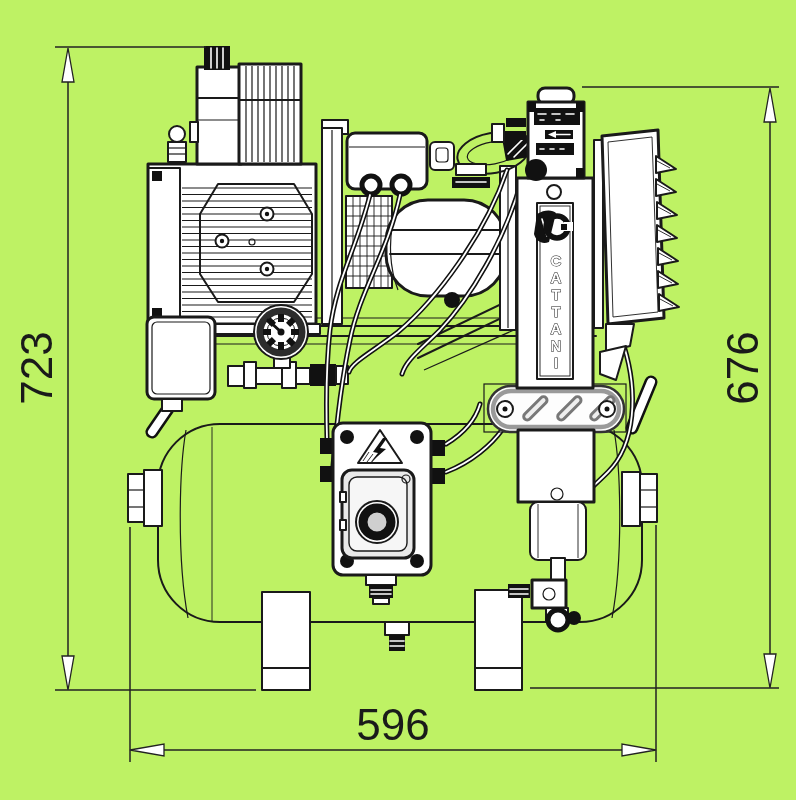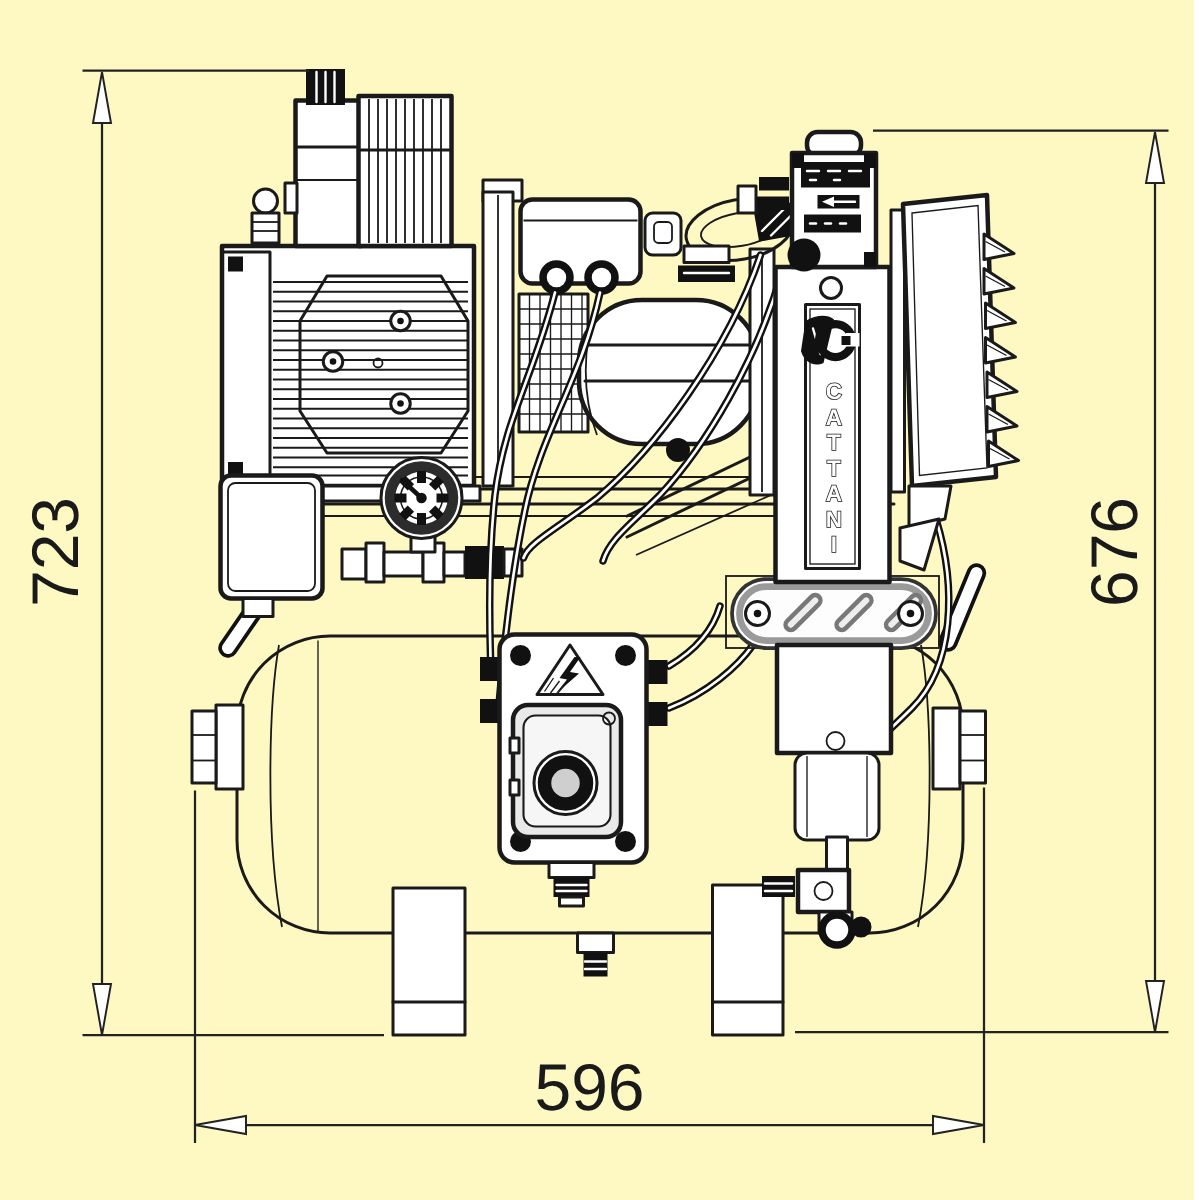--- a/index.html
+++ b/index.html
@@ -1,16 +1,16 @@
 <!DOCTYPE html>
 <html><head>
 <meta charset="utf-8">
 <style>
   html,body{margin:0;padding:0;background:#ffffff;}
-  .canvas{width:796px;height:800px;position:relative;background:#fef9c3;overflow:hidden;}
+  .canvas{width:796px;height:800px;position:relative;background:#bef264;overflow:hidden;}
   svg{display:block;}
   
   .s  {stroke:#1a1a1a;fill:none;stroke-width:2;stroke-linecap:round;stroke-linejoin:round;}
   .sf {stroke:#1a1a1a;fill:#ffffff;stroke-width:2;stroke-linejoin:round;}
   .sf3{stroke:#1a1a1a;fill:#ffffff;stroke-width:3;stroke-linejoin:round;}
   .k  {fill:#111111;stroke:none;}
   .thin{stroke:#1a1a1a;stroke-width:1.2;fill:none;}
   .hair{stroke:#1a1a1a;stroke-width:0.9;fill:none;}
   .dim{stroke:#222222;stroke-width:1.5;fill:none;}
   .dimhead{stroke:#222222;stroke-width:1.3;fill:#ffffff;}

